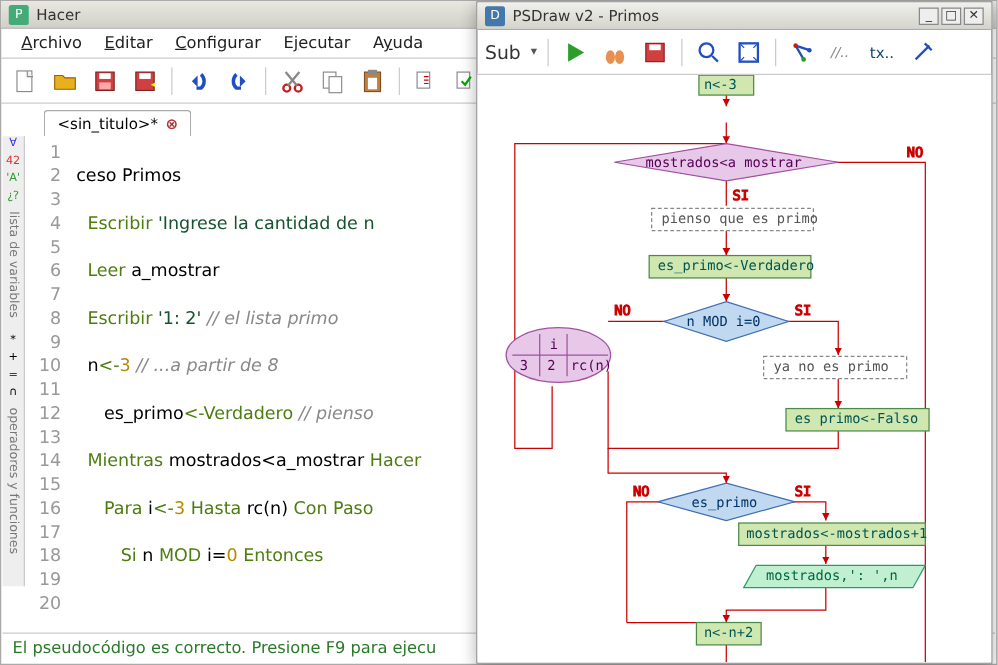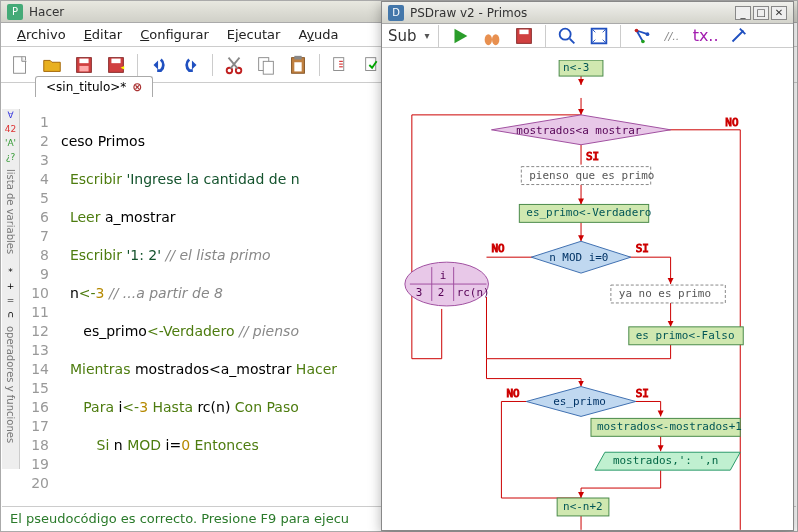--- a/index.html
+++ b/index.html
@@ -14,21 +14,21 @@
 .menu-item u { text-decoration:underline; }
 .toolbar { height:36px; display:flex; align-items:center; padding:0 6px; gap:6px; border-bottom:1px solid #ccc; }
 .tbtn { width:26px; height:26px; display:flex; align-items:center; justify-content:center; cursor:pointer; }
 .tbtn svg { width:22px; height:22px; }
 .tsep { width:1px; height:22px; background:#ccc; margin:0 2px; }
 
 .left-strip { position:absolute; left:1px; top:108px; width:18px; height:360px; background:#eee; border-right:1px solid #ccc; display:flex; flex-direction:column; align-items:center; gap:2px; font-size:9px; }
 .left-strip .vlabel { writing-mode:vertical-rl; color:#777; font-size:10px; margin-top:4px; }
 .left-strip .tiny { font-size:9px; padding:1px 0; }
 
-.tabstrip { position:absolute; left:20px; top:72px; height:24px; display:flex; align-items:flex-end; padding-left:14px; }
+.tabstrip { position:absolute; left:20px; top:84px; height:24px; display:flex; align-items:flex-end; padding-left:14px; }
 .tab { display:flex; align-items:center; gap:6px; padding:3px 10px; border:1px solid #aaa; border-bottom:none; background:#fff; font-size:12px; border-radius:3px 3px 0 0; }
 .tab .x { color:#a33; font-weight:bold; cursor:pointer; }
 
 .editor { position:absolute; left:20px; top:108px; right:1px; bottom:30px; background:#fff; font-family:"DejaVu Sans Mono",Consolas,monospace; font-size:14px; overflow:hidden; }
 .gutter { position:absolute; left:0; top:0; width:34px; bottom:0; text-align:right; color:#999; font-size:14px; line-height:19px; padding-top:4px; }
 .gutter div { padding-right:6px; }
 .code { position:absolute; left:40px; top:4px; line-height:19px; white-space:pre; }
 .hlblock { position:absolute; left:40px; top:118px; width:340px; height:228px; background:#ffffa0; z-index:-1; }
 .kw { color:#4d7c0f; font-weight:normal; }
 .str { color:#14532d; }
@@ -36,21 +36,21 @@
 .num { color:#b58900; }
 
 .statusbar { position:absolute; left:1px; bottom:1px; right:1px; height:24px; border-top:1px solid #ccc; display:flex; align-items:center; padding:0 8px; font-size:13px; color:#2a7a2a; }
 
 
 .psdraw { position:absolute; left:381px; top:1px; width:413px; height:530px; border:1px solid #888; background:#fff; box-shadow:0 3px 12px rgba(0,0,0,.3); }
 .psdraw .titlebar { background:linear-gradient(#f0f0ec,#d4d4cc); }
 .titlebar .winbtns { margin-left:auto; display:flex; gap:2px; }
 .winbtn { width:16px; height:14px; border:1px solid #888; display:flex; align-items:center; justify-content:center; font-size:10px; cursor:pointer; background:#eee; }
 
-.ps-toolbar { height:24px; display:flex; align-items:center; padding:0 6px; gap:6px; border-bottom:1px solid #ccc; }
+.ps-toolbar { height:36px; display:flex; align-items:center; padding:0 6px; gap:6px; border-bottom:1px solid #ccc; }
 .ps-toolbar .lbl { font-size:15px; color:#333; margin-right:2px; }
 .ps-toolbar .dd { font-size:10px; color:#555; }
 
 .diagram { position:absolute; left:0; top:58px; right:0; bottom:0; overflow:hidden; background:#fff; }
 .diagram svg { width:100%; height:100%; }
 
 .box-txt { font-family:"DejaVu Sans Mono",monospace; font-size:11px; }
 
 </style>
 </head>
@@ -271,21 +271,21 @@
           <circle cx="13" cy="18" r="2" fill="#20a020"></circle>
           <circle cx="18" cy="10" r="2" fill="#2050c0"></circle>
         </svg>
       </span>
     <span class="tbtn">
         <svg viewBox="0 0 24 24">
           <text x="2" y="16" font-size="12" fill="#888" font-style="italic">//..</text>
         </svg>
       </span>
     <span class="tbtn">
-        <span style="font-size:16px;color:#a21caf">tx..</span>
+        <span style="font-size:12px;color:#0c4a6e">tx..</span>
       </span>
     <span class="tbtn">
         <svg viewBox="0 0 24 24">
           <path d="M6 18L18 6M14 4l6 6" stroke="#2050c0" stroke-width="2"></path>
         </svg>
       </span>
   </div>
 
   <div class="diagram">
     <svg viewBox="0 0 413 472">

